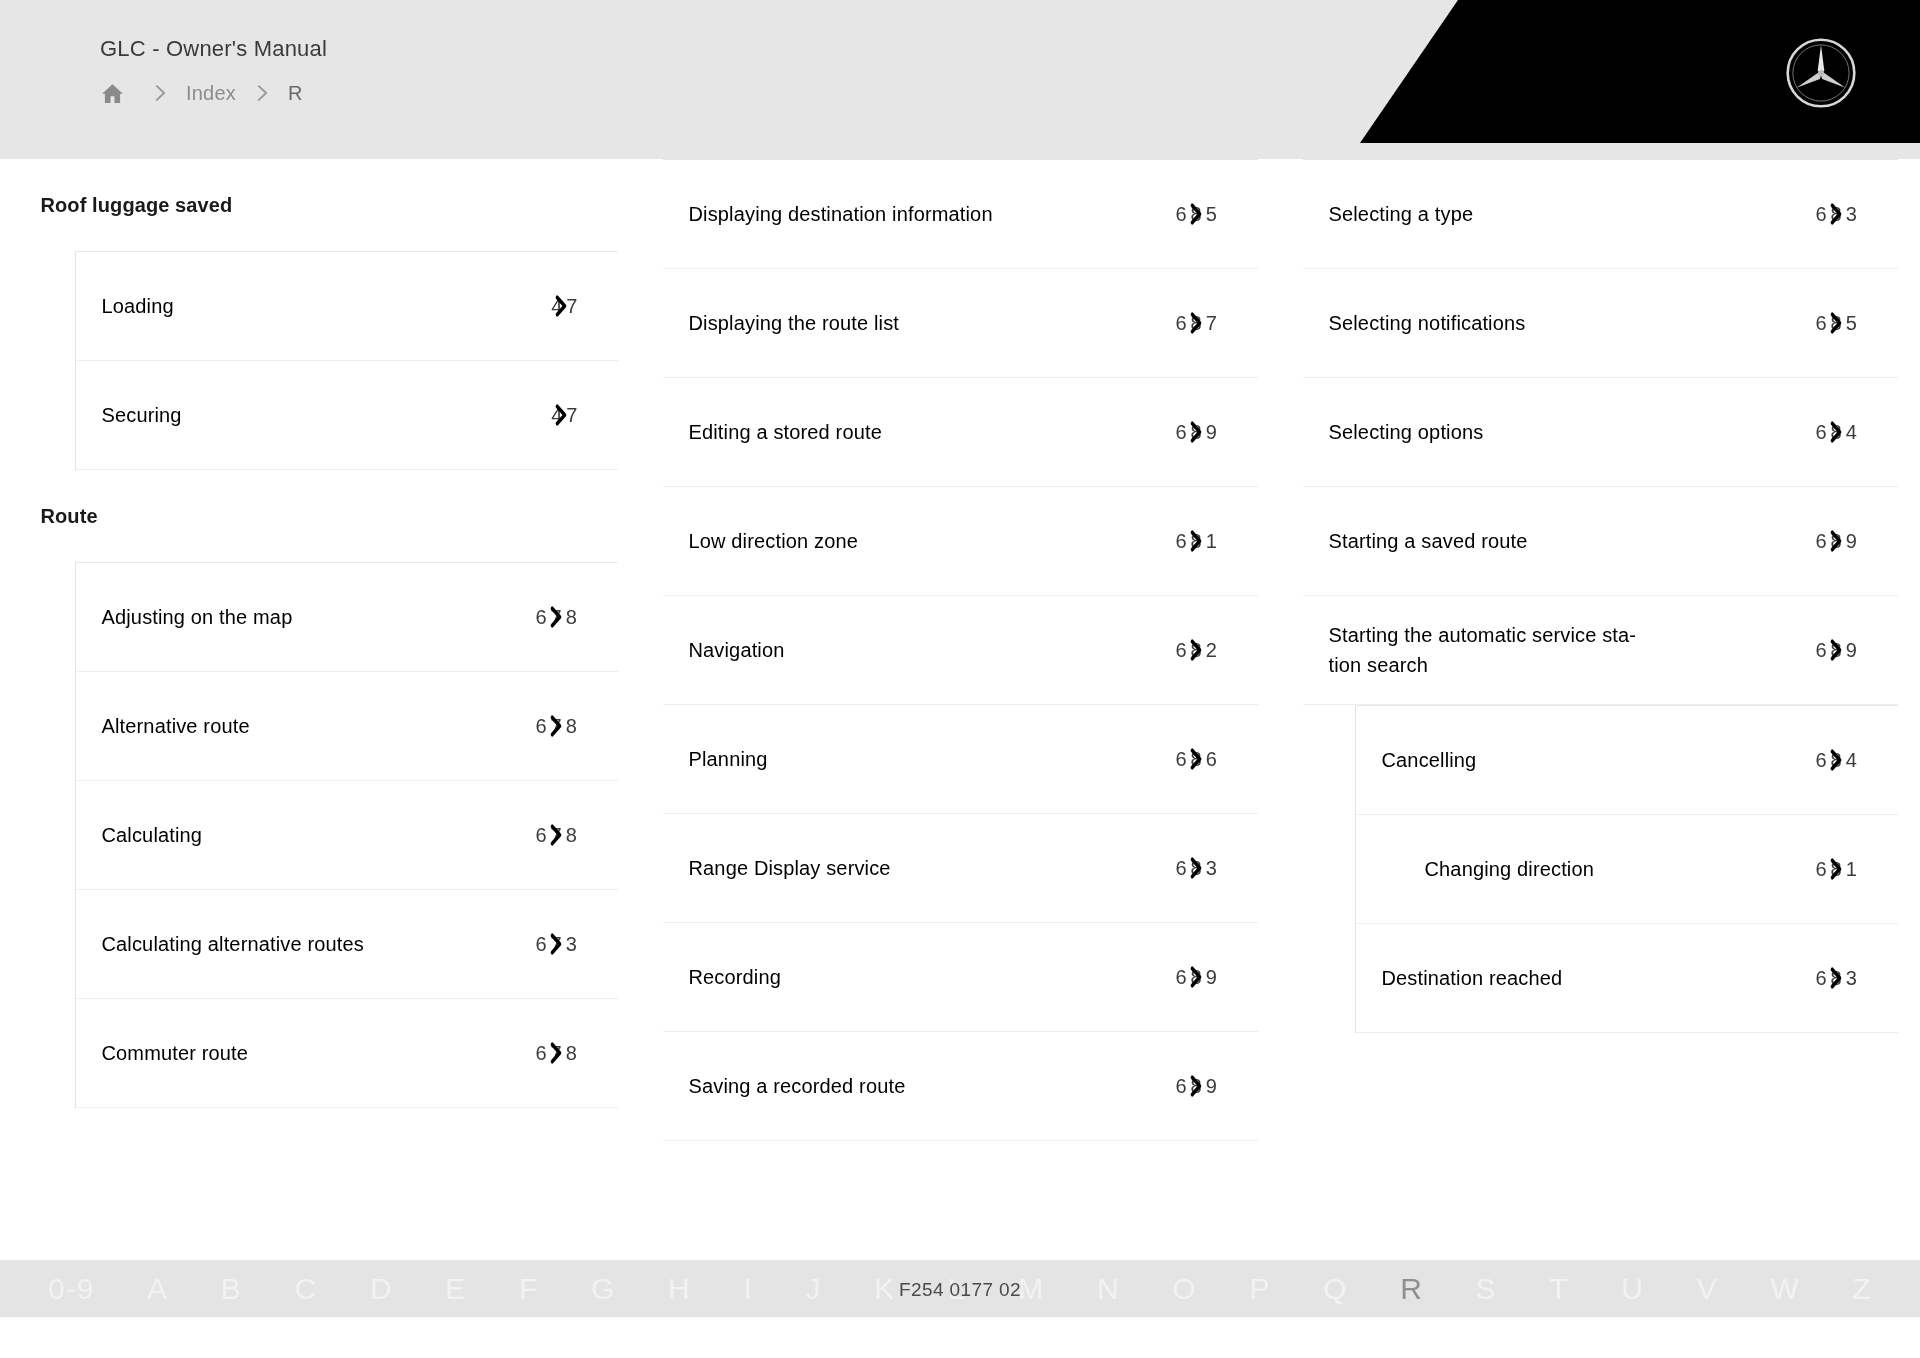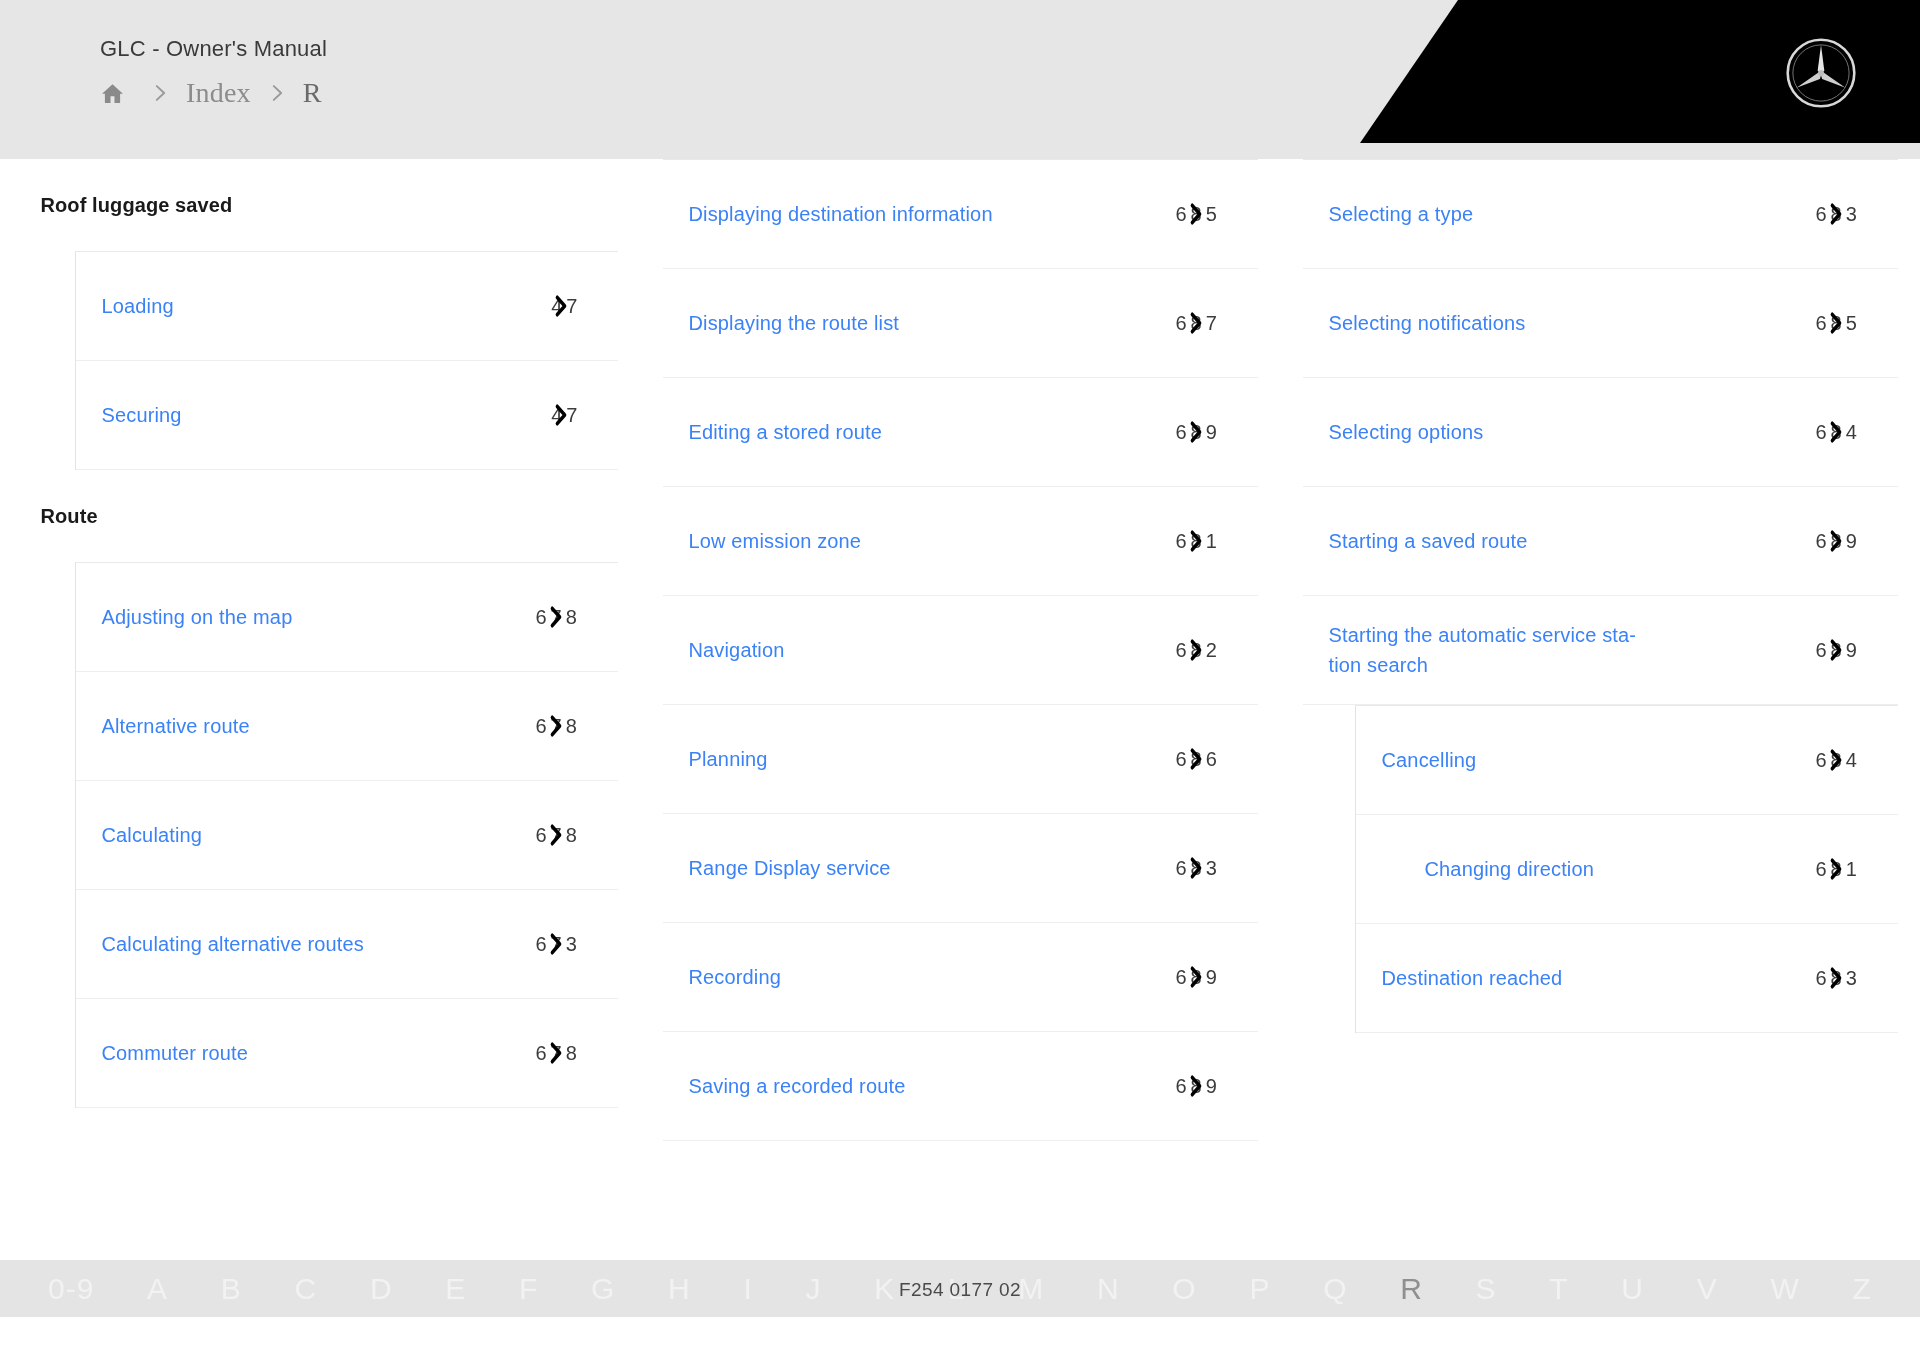--- a/index.html
+++ b/index.html
@@ -48,26 +48,25 @@
   .breadcrumb {
     position: absolute;
     left: 100px;
     top: 79px;
     display: flex;
     align-items: center;
     gap: 0px;
     height: 28px;
   }
   .crumb {
-    font-size: 28px;
+    font-size: 20px;
     color: #8c8c8c;
     letter-spacing: 0.2px;
     line-height: 28px;
     white-space: nowrap;
-    font-family: Liberation Serif, serif;
   }
   .crumb.current { color: #6a6a6a; }
   .crumb-sep {
     width: 52px;
     display: flex;
     align-items: center;
     justify-content: center;
   }
   .crumb-sep svg { display: block; }
   .home-icon {
@@ -128,21 +127,21 @@
     justify-content: space-between;
     min-height: 109px;
     padding: 0 36px 0 26px;
     border-bottom: 1px solid #eeeeee;
     background: #ffffff;
   }
   .entry:last-child { border-bottom: 1px solid #eeeeee; }
 
   .entry-label {
     font-size: 20px;
-    color: #3b82f6;
+    color: #000000;
     letter-spacing: 0.15px;
     line-height: 30px;
     max-width: 400px;
   }
 
   
   .page-ref {
     position: relative;
     display: inline-block;
     min-width: 46px;
@@ -310,21 +309,21 @@
                     <path d="M7 3.5 L17 12 L7 20.5" fill="none" stroke="#000000" stroke-width="4.2" stroke-linecap="round" stroke-linejoin="round"></path>
                   </svg></span></div>
             </div>
             <div class="entry">
               <div class="entry-label" style="white-space: pre-line;">Editing a stored route</div>
               <div class="page-ref"><span class="digits">689</span><span class="chev"><svg viewBox="0 0 24 24" width="18" height="24" preserveAspectRatio="none">
                     <path d="M7 3.5 L17 12 L7 20.5" fill="none" stroke="#000000" stroke-width="4.2" stroke-linecap="round" stroke-linejoin="round"></path>
                   </svg></span></div>
             </div>
             <div class="entry">
-              <div class="entry-label" style="white-space: pre-line;">Low emission zone</div>
+              <div class="entry-label" style="white-space: pre-line;">Low direction zone</div>
               <div class="page-ref"><span class="digits">681</span><span class="chev"><svg viewBox="0 0 24 24" width="18" height="24" preserveAspectRatio="none">
                     <path d="M7 3.5 L17 12 L7 20.5" fill="none" stroke="#000000" stroke-width="4.2" stroke-linecap="round" stroke-linejoin="round"></path>
                   </svg></span></div>
             </div>
             <div class="entry">
               <div class="entry-label" style="white-space: pre-line; text-align: center;">Navigation</div>
               <div class="page-ref"><span class="digits">682</span><span class="chev"><svg viewBox="0 0 24 24" width="18" height="24" preserveAspectRatio="none">
                     <path d="M7 3.5 L17 12 L7 20.5" fill="none" stroke="#000000" stroke-width="4.2" stroke-linecap="round" stroke-linejoin="round"></path>
                   </svg></span></div>
             </div>

